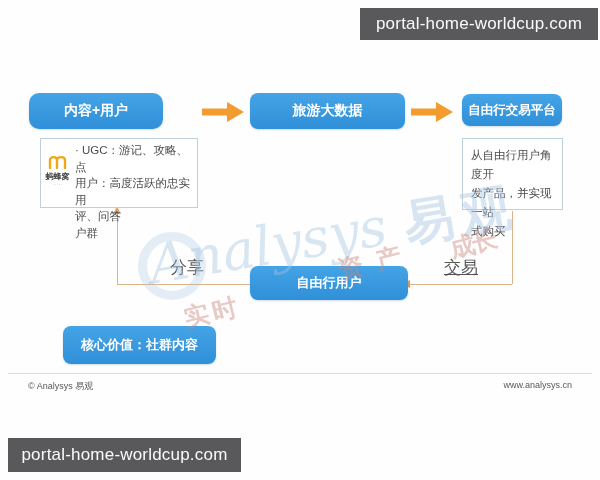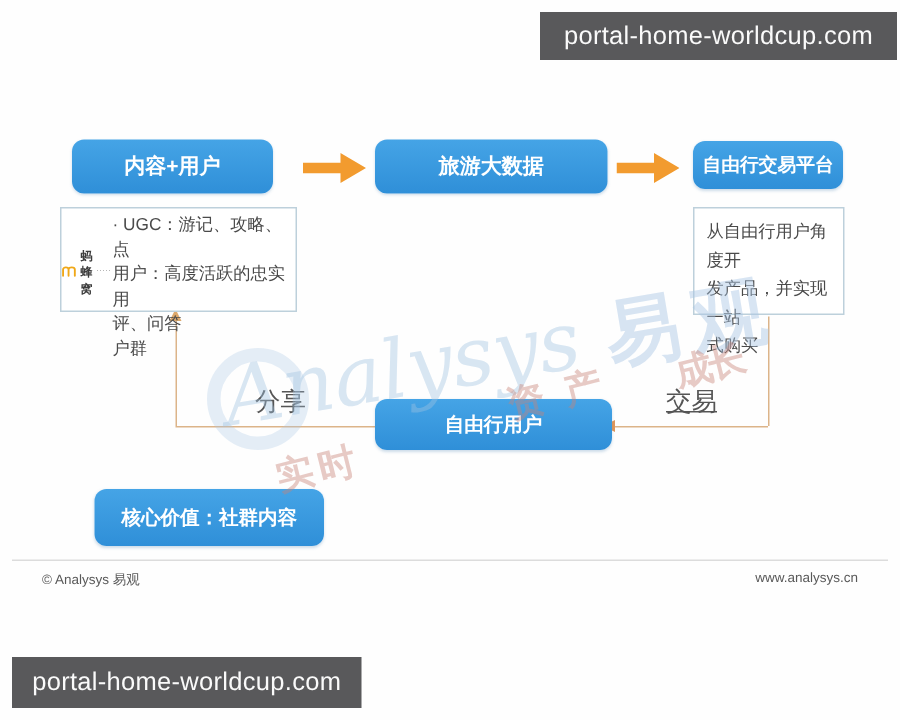--- a/index.html
+++ b/index.html
@@ -17,41 +17,41 @@
   }
   .urlbox.top{left:360px;top:8px;width:238px;height:32px;}
   .urlbox.bottom{left:8px;top:438px;width:233px;height:34px;}
   
   .bnode{
     position:absolute;border-radius:8px;color:#fff;font-weight:bold;
     background:linear-gradient(180deg,#45a4e6 0%,#2f8fd8 100%);
     display:flex;align-items:center;justify-content:center;
     box-shadow:0 1px 2px rgba(60,120,170,.25);z-index:10;
   }
-  .node1{left:48px;top:93px;width:134px;height:36px;font-size:14px;}
+  .node1{left:29px;top:93px;width:134px;height:36px;font-size:14px;border-radius:10px;}
   .node2{left:250px;top:93px;width:155px;height:36px;font-size:14px;}
   .node3{left:462px;top:94px;width:100px;height:32px;font-size:12.5px;}
   .usernode{left:250px;top:266px;width:158px;height:34px;font-size:13px;}
   .coreval{left:63px;top:326px;width:153px;height:38px;font-size:13px;}
   .profit{
     left:230px;top:326px;width:315px;height:38px;font-size:12.5px;
     flex-direction:column;align-items:flex-start;justify-content:center;
     padding-left:14px;box-sizing:border-box;line-height:17px;
   }
   
   .flow-arrow{position:absolute;z-index:10;}
   .arrow1{left:202px;top:101px;}
   .arrow2{left:411px;top:101px;}
   
   .wbox{
     position:absolute;background:#fff;border:1px solid #bdd0db;
     color:#4a4a4a;box-sizing:border-box;z-index:10;
   }
   .ugcbox{left:40px;top:138px;width:158px;height:70px;display:flex;}
-  .logo-col{width:33px;display:flex;flex-direction:row;align-items:center;padding-top:15px;flex:none;text-align:center;}
+  .logo-col{width:33px;display:flex;flex-direction:column;align-items:center;padding-top:15px;flex:none;}
   .logo-name{font-size:8px;font-weight:bold;color:#3d3d3d;margin-top:2px;letter-spacing:0;}
   .logo-sub{font-size:6px;color:#aaa;line-height:4px;}
   .ugc-text{flex:1;font-size:11.5px;line-height:16.5px;padding:3px 1px 0 1px;}
   .colsblock{left:250px;top:137px;width:158px;height:71px;position:absolute;display:flex;z-index:10;}
   .dcell{
     flex:1;background:#fff;border:1px solid #bdd0db;color:#4a4a4a;
     display:flex;flex-direction:column;align-items:center;justify-content:center;
     font-size:11px;line-height:16px;text-align:center;
   }
   .dbar{width:6px;background:#E9A23B;flex:none;}

